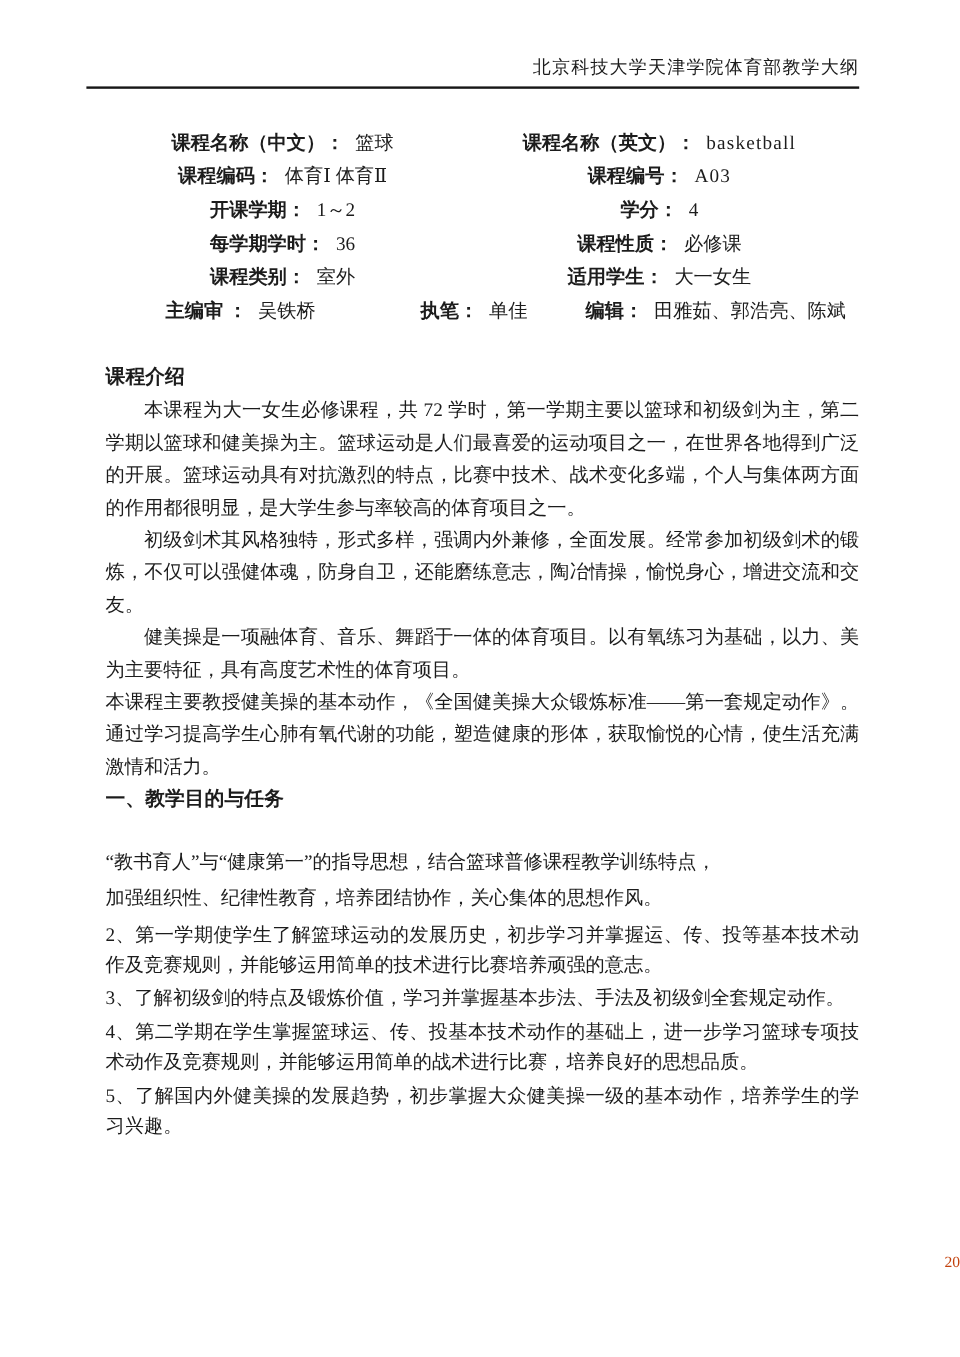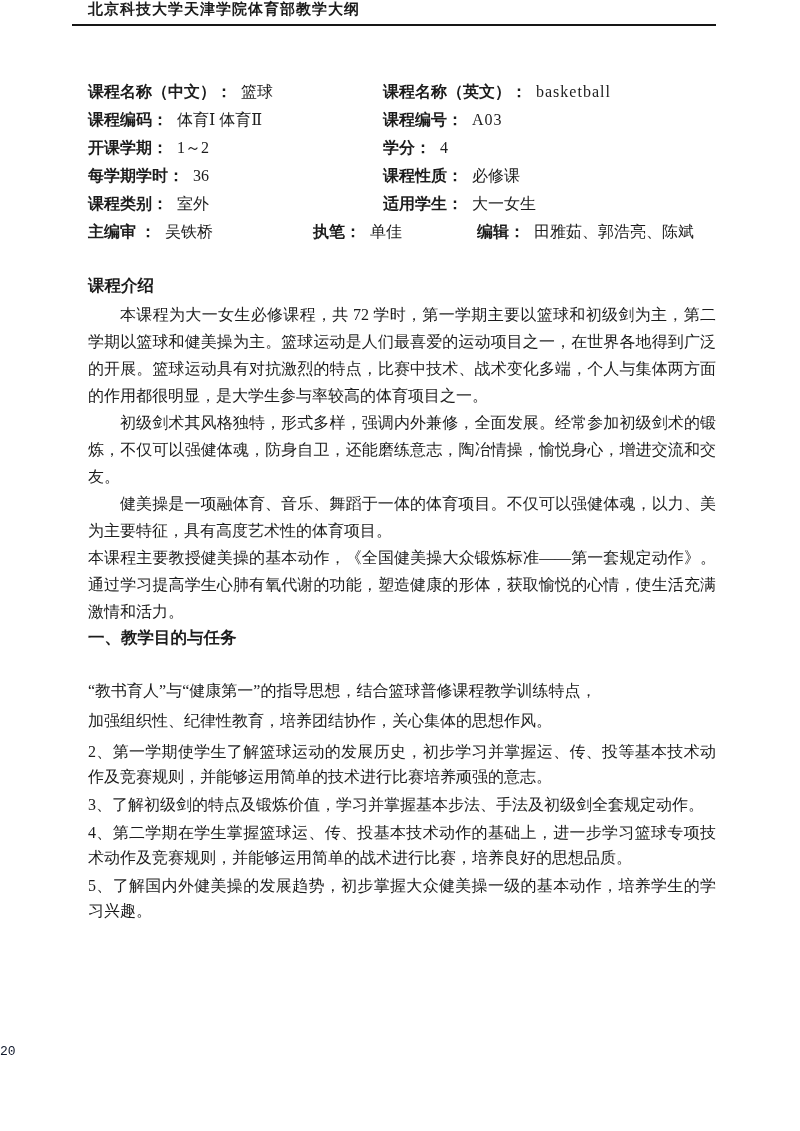--- a/index.html
+++ b/index.html
@@ -9,41 +9,42 @@
     height: 1131px;
     margin: 0 auto;
     background: #ffffff;
     color: #1c1c1c;
     font-family: "Liberation Serif", "DejaVu Serif", serif;
     overflow: hidden;
   }
   .inner { padding: 0 84px 0 88px; }
 
   .doc-header {
-    text-align: left;
-    font-weight: bold;
+    padding-top: 48px;
+    text-align: right;
+    font-weight: normal;
     font-size: 15px;
     line-height: 18px;
     letter-spacing: 1px;
   }
   .header-rule {
     border: none;
     border-top: 2px solid #161616;
     margin: 6px 0 0 -16px;
   }
   .doc-title {
     margin: 12px 0 0 0;
     text-align: center;
     font-size: 30px;
     line-height: 36px;
     font-weight: bold;
     letter-spacing: 1px;
   }
 
-  .meta { margin-top: 52px; font-size: 16px; }
+  .meta { margin-top: 32px; font-size: 16px; text-align: center; }
   .meta-row {
     display: grid;
     grid-template-columns: 295px 1fr;
     line-height: 28px;
     white-space: nowrap;
   }
   .meta-row.cols3 { grid-template-columns: 225px 164px 1fr; }
   .meta-label { font-weight: bold; }
   .meta-value { margin-left: 9px; }
   .meta-value.latin { letter-spacing: 1px; }
@@ -77,24 +78,23 @@
     text-align: justify;
     margin-bottom: 3px;
   }
   .obj-item.spaced .obj-line { line-height: 30px; }
 
   .page-footer {
     position: absolute;
     top: 1044px;
     left: 0;
     width: 100%;
-    text-align: left;
+    text-align: right;
     font-size: 13px;
-    color: #0f172a;
-    font-family: Liberation Mono, monospace;
+    color: #c2410c;
   }
 </style>
 </head>
 <body>
 
 <div class="page">
   <div class="inner">
 
     <div class="doc-header">
       <span>北京科技大学天津学院体育部教学大纲</span>
@@ -152,21 +152,21 @@
         </div>
         <div>
           <span class="meta-label">编辑：</span><span class="meta-value">田雅茹、郭浩亮、陈斌</span>
         </div>
       </div>
     </div>
 
     <div class="sec-heading">课程介绍</div>
     <p class="para indent first">本课程为大一女生必修课程，共 72 学时，第一学期主要以篮球和初级剑为主，第二学期以篮球和健美操为主。篮球运动是人们最喜爱的运动项目之一，在世界各地得到广泛的开展。篮球运动具有对抗激烈的特点，比赛中技术、战术变化多端，个人与集体两方面的作用都很明显，是大学生参与率较高的体育项目之一。</p>
     <p class="para indent">初级剑术其风格独特，形式多样，强调内外兼修，全面发展。经常参加初级剑术的锻炼，不仅可以强健体魂，防身自卫，还能磨练意志，陶冶情操，愉悦身心，增进交流和交友。</p>
-    <p class="para indent">健美操是一项融体育、音乐、舞蹈于一体的体育项目。不仅可以强健体魂，以力、美为主要特征，具有高度艺术性的体育项目。</p>
+    <p class="para indent">健美操是一项融体育、音乐、舞蹈于一体的体育项目。以有氧练习为基础，以力、美为主要特征，具有高度艺术性的体育项目。</p>
     <p class="para">本课程主要教授健美操的基本动作，《全国健美操大众锻炼标准——第一套规定动作》。通过学习提高学生心肺有氧代谢的功能，塑造健康的形体，获取愉悦的心情，使生活充满激情和活力。</p>
 
     <div class="obj-heading">一、教学目的与任务</div>
 
     <div class="objectives">
       <div class="obj-item spaced">
         <div class="obj-line">“教书育人”与“健康第一”的指导思想，结合篮球普修课程教学训练特点，</div>
         <div class="obj-line">加强组织性、纪律性教育，培养团结协作，关心集体的思想作风。</div>
       </div>
       <div class="obj-item">2、第一学期使学生了解篮球运动的发展历史，初步学习并掌握运、传、投等基本技术动作及竞赛规则，并能够运用简单的技术进行比赛培养顽强的意志。</div>

